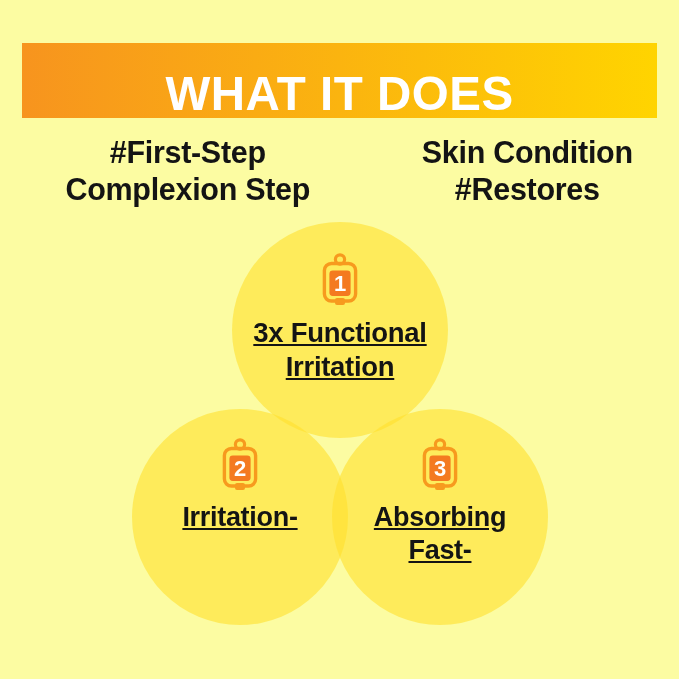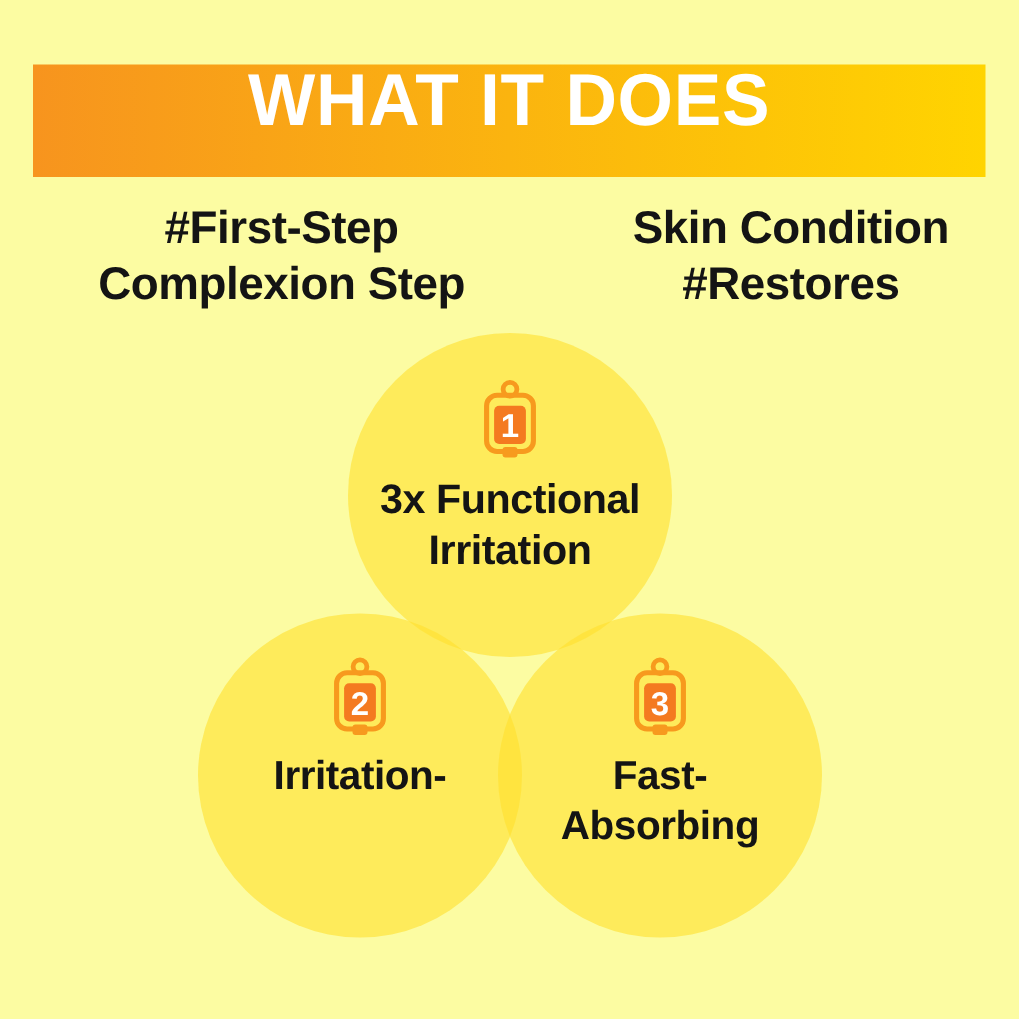--- a/index.html
+++ b/index.html
@@ -25,21 +25,21 @@
 
   
   .header-banner {
     position: absolute;
     left: 22px;
     top: 43px;
     width: 635px;
     height: 75px;
     background: linear-gradient(90deg, #f7941e 0%, #f9a51d 22%, #fdbb14 52%, #ffcc05 76%, #ffd400 100%);
     display: flex;
-    align-items: flex-start;
+    align-items: flex-end;
     justify-content: center;
     box-sizing: border-box;
   }
   .header-title {
     color: #ffffff;
     font-family: "Liberation Sans Narrow", "Liberation Sans", sans-serif;
     font-weight: bold;
     font-size: 49px;
     letter-spacing: 0.5px;
     line-height: 1;
@@ -98,21 +98,21 @@
   }
 
   .node-label {
     color: #141414;
     font-family: "Liberation Sans", sans-serif;
     font-weight: bold;
     font-size: 27.5px;
     line-height: 1.22;
     letter-spacing: -0.3px;
   }
-  .node-label .ln { display: block; }
+  .node-label .ln { display: block; text-decoration: underline; }
 
   .node-left .node-label,
   .node-right .node-label { font-size: 27px; }
 </style>
 </head>
 <body style="background: rgb(252, 252, 162);">
 
 <div id="infographic" style="background: rgb(252, 252, 162);">
 
   <div class="header-banner" style="background: linear-gradient(90deg, rgb(247, 148, 30) 0%, rgb(255, 212, 0) 100%);">
@@ -175,18 +175,18 @@
     <svg class="badge-icon" width="42" height="56" viewBox="0 0 42 56" xmlns="http://www.w3.org/2000/svg">
       <g class="badge-art">
           <circle cx="21" cy="7.5" r="4.6" fill="none" stroke="#f79a1e" stroke-width="3.2"></circle>
           <rect x="16" y="46" width="10" height="7" rx="2" fill="#f79a1e"></rect>
           <rect x="5.4" y="11.5" width="31.2" height="37.5" rx="7" fill="none" stroke="#f79a1e" stroke-width="3.4"></rect>
           <rect x="10.4" y="18.5" width="21.2" height="25.5" rx="3.4" fill="#f47a20"></rect>
           <text x="21" y="39.4" text-anchor="middle" fill="#ffffff" font-family="&quot;Liberation Sans&quot;, sans-serif" font-size="22" font-weight="bold">3</text>
         </g>
     </svg>
     <div class="node-label" style="color: rgb(20, 20, 20);">
+      <span class="ln">Absorbing</span>
       <span class="ln">Fast-</span>
-      <span class="ln">Absorbing</span>
     </div>
   </div>
 
 </div>
 
 </body></html>

